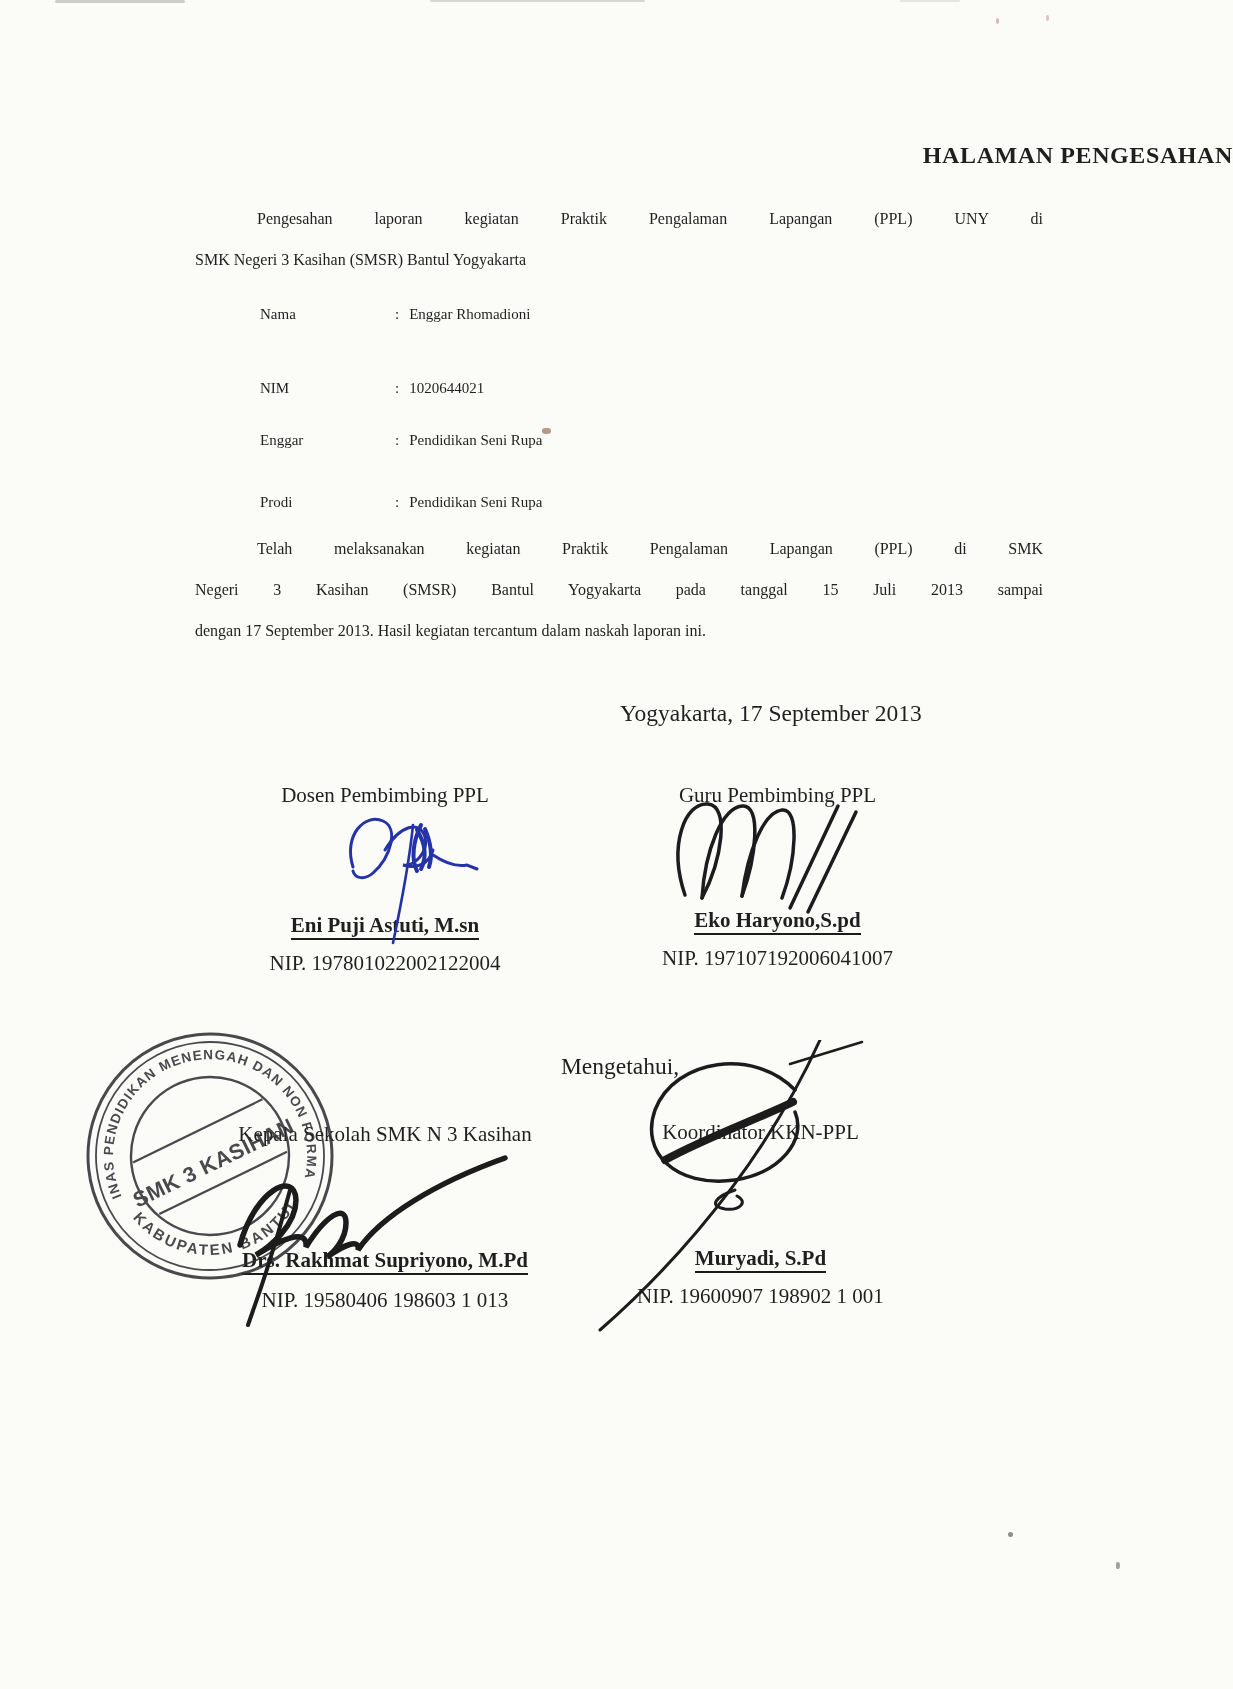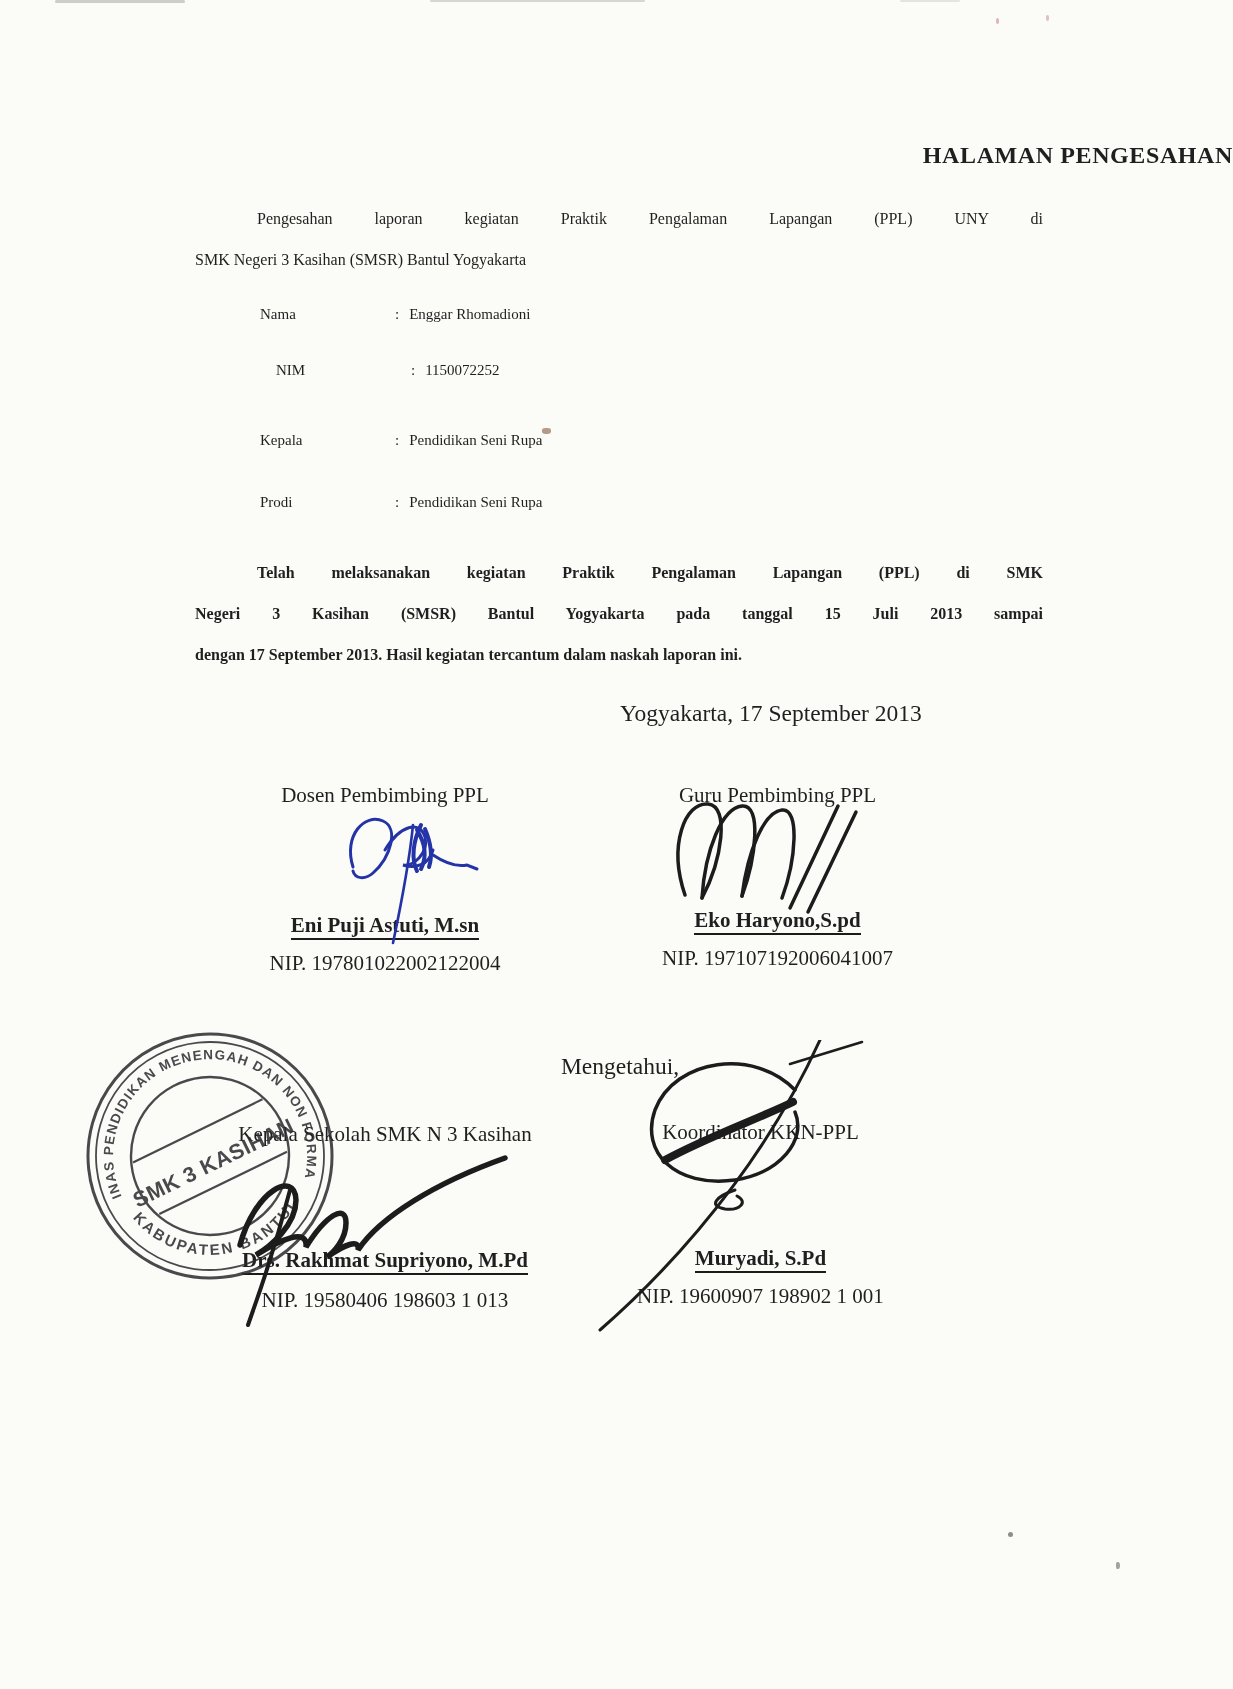--- a/index.html
+++ b/index.html
@@ -15,21 +15,21 @@
   .abs{position:absolute;}
   .doc-title{
     top:142px;left:0;width:1233px;
     text-align:right;font-weight:bold;font-size:24px;letter-spacing:.6px;
   }
   .para{left:195px;width:848px;font-size:16px;line-height:41px;}
   .para .ln{text-align:justify;text-align-last:justify;}
   .para .ln.first{text-indent:62px;}
   .para .ln.last{text-align:left;text-align-last:left;}
   #intro{top:198px;}
-  #body{top:552px;font-weight:bold;}
+  #body{top:528px;}
   .fields{top:306px;left:260px;width:720px;}
   .field-row{position:absolute;left:0;display:flex;font-size:15px;white-space:nowrap;}
   .field-row .lbl{width:135px;display:inline-block;}
   .field-row .sep{margin-right:10px;}
   .dateline{top:700px;left:620px;width:330px;text-align:left;font-size:23.5px;}
   .mengetahui{top:1053px;left:460px;width:320px;text-align:center;font-size:23.5px;}
   .sig-col{text-align:center;font-size:21px;}
   .role{white-space:nowrap;}
   .sig-name{font-weight:bold;white-space:nowrap;}
   .sig-name .u{border-bottom:2.5px solid #1b1b1b;padding-bottom:1px;}
@@ -74,27 +74,27 @@
     <div class="ln first">Pengesahan laporan kegiatan Praktik Pengalaman Lapangan (PPL) UNY di</div>
     <div class="ln last">SMK Negeri 3 Kasihan (SMSR) Bantul Yogyakarta</div>
   </div>
 
   <div class="abs fields txt">
     <div class="field-row" style="top:0;">
       <span class="lbl">Nama</span>
       <span class="sep">:</span>
       <span class="val">Enggar Rhomadioni</span>
     </div>
-    <div class="field-row" style="top:56px;margin-left:16px;">
+    <div class="field-row" style="top:74px;">
       <span class="lbl">NIM</span>
       <span class="sep">:</span>
-      <span class="val">1150072252</span>
+      <span class="val">1020644021</span>
     </div>
     <div class="field-row" style="top:126px;">
-      <span class="lbl">Kepala</span>
+      <span class="lbl">Enggar</span>
       <span class="sep">:</span>
       <span class="val">Pendidikan Seni Rupa</span>
     </div>
     <div class="field-row" style="top:188px;">
       <span class="lbl">Prodi</span>
       <span class="sep">:</span>
       <span class="val">Pendidikan Seni Rupa</span>
     </div>
   </div>
 

